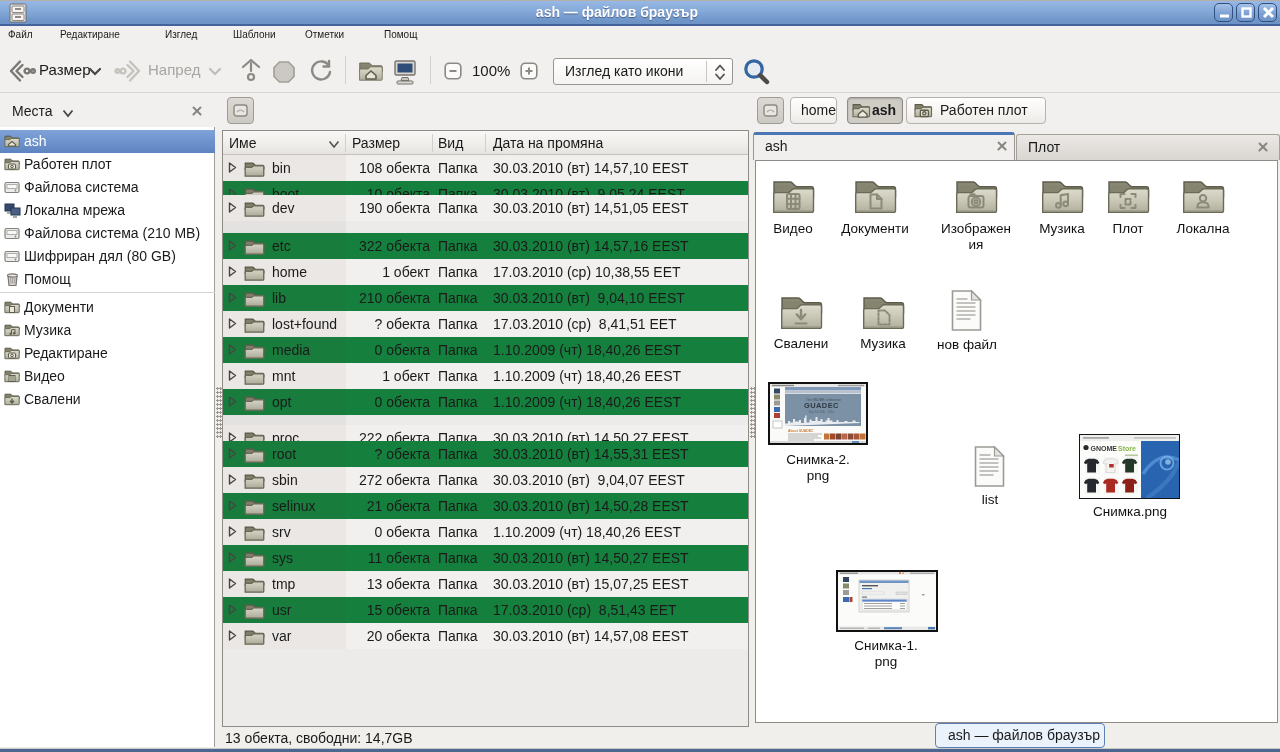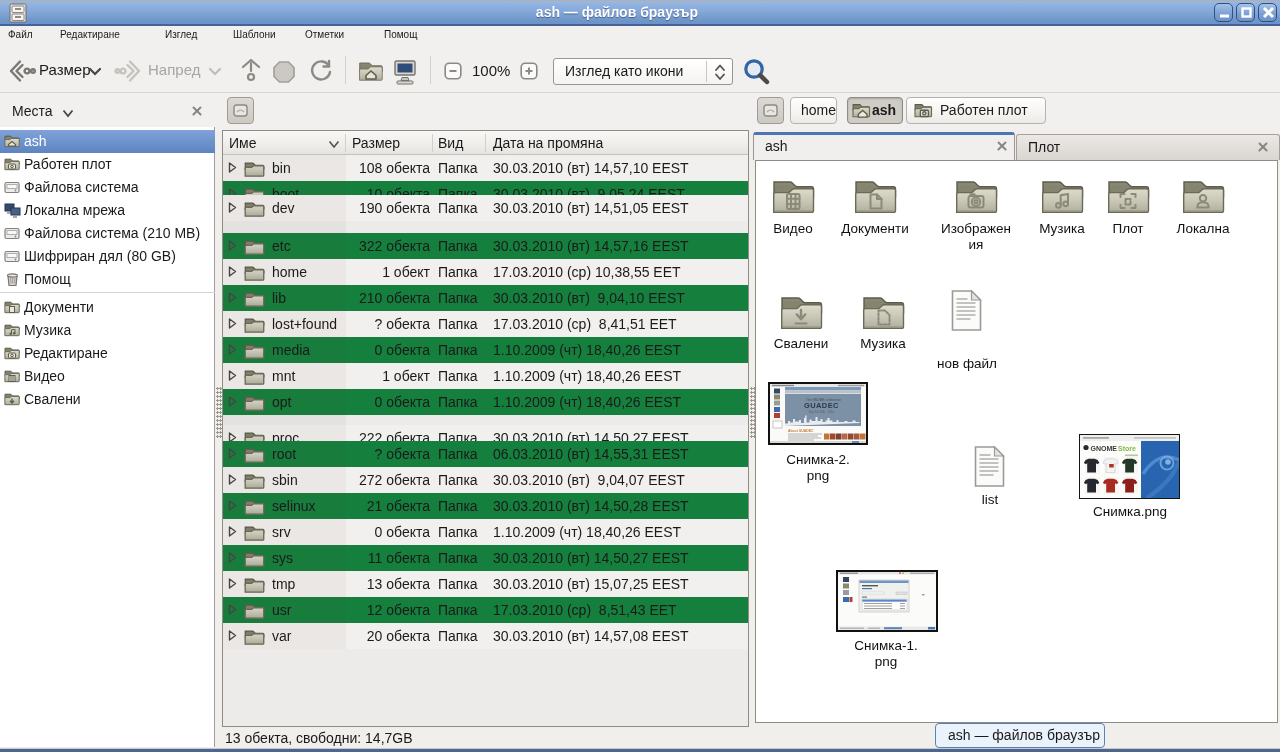--- a/index.html
+++ b/index.html
@@ -470,21 +470,21 @@
 <div class="lrow even" style="top:310px">
 <svg style="position:absolute;left:5px;top:7px" width="9" height="11">
         <path d="M1.5 1 L7.5 5.5 L1.5 10 Z" fill="none" stroke="#4a4642" stroke-width="1.4" stroke-linejoin="round"></path>
       </svg>
 <svg style="position:absolute;left:21px;top:4px" width="22" height="19">
         <use href="#fol16" transform="scale(1.3,1.25)"></use>
       </svg>
 <div class="nm">root</div>
       <div class="sz">? обекта</div>
       <div class="tp">Папка</div>
-      <div class="dt">06.03.2010 (вт) 14,55,31 EEST</div>
+      <div class="dt">30.03.2010 (вт) 14,55,31 EEST</div>
     </div>
 <div class="lrow odd" style="top:336px">
 <svg style="position:absolute;left:5px;top:7px" width="9" height="11">
         <path d="M1.5 1 L7.5 5.5 L1.5 10 Z" fill="none" stroke="#4a4642" stroke-width="1.4" stroke-linejoin="round"></path>
       </svg>
 <svg style="position:absolute;left:21px;top:4px" width="22" height="19">
         <use href="#fol16" transform="scale(1.3,1.25)"></use>
       </svg>
 <div class="nm">sbin</div>
       <div class="sz">272 обекта</div>
@@ -540,21 +540,21 @@
       <div class="dt">30.03.2010 (вт) 15,07,25 EEST</div>
     </div>
 <div class="lrow even" style="top:466px">
 <svg style="position:absolute;left:5px;top:7px" width="9" height="11">
         <path d="M1.5 1 L7.5 5.5 L1.5 10 Z" fill="none" stroke="#4a4642" stroke-width="1.4" stroke-linejoin="round"></path>
       </svg>
 <svg style="position:absolute;left:21px;top:4px" width="22" height="19">
         <use href="#fol16" transform="scale(1.3,1.25)"></use>
       </svg>
 <div class="nm">usr</div>
-      <div class="sz">12 обекта</div>
+      <div class="sz">15 обекта</div>
       <div class="tp">Папка</div>
       <div class="dt">17.03.2010 (ср) &nbsp;8,51,43 EET</div>
     </div>
 <div class="lrow odd" style="top:492px">
 <svg style="position:absolute;left:5px;top:7px" width="9" height="11">
         <path d="M1.5 1 L7.5 5.5 L1.5 10 Z" fill="none" stroke="#4a4642" stroke-width="1.4" stroke-linejoin="round"></path>
       </svg>
 <svg style="position:absolute;left:21px;top:4px" width="22" height="19">
         <use href="#fol16" transform="scale(1.3,1.25)"></use>
       </svg>
@@ -636,21 +636,21 @@
 <svg class="abs" style="left:861px;top:291px" width="44" height="40">
     <use href="#folder"></use>
     <g fill="none" stroke="#8b8a79" stroke-width="2" stroke-linecap="round" stroke-linejoin="round">
       <path d="M17.5 19.5 h6.5 l4.5 4.5 v9.5 h-11 z" stroke-dasharray="2.4 1.8"></path>
     </g>
   </svg>
 <div class="ilabel" style="left:828px;top:336px;width:110px">Музика</div>
 <svg class="abs" style="left:948px;top:290px" width="38" height="42" viewBox="0 0 31 42">
     <use href="#page" transform="scale(1.0,1.0)"></use>
   </svg>
-<div class="ilabel" style="left:912px;top:356px;width:110px">нов файл</div>
+<div class="ilabel" style="left:912px;top:337px;width:110px">нов файл</div>
 <svg class="abs" style="left:971px;top:446px" width="38" height="42" viewBox="0 0 31 42">
     <use href="#page"></use>
   </svg>
 <div class="ilabel" style="left:935px;top:492px;width:110px">list</div>
 <svg class="abs" style="left:768px;top:382px" width="100" height="63">
     <rect x="0" y="0" width="100" height="63" fill="#111"></rect>
     <rect x="2" y="2" width="96" height="59" fill="#fafaf9"></rect>
     <rect x="2" y="2" width="96" height="3" fill="#e8e8e7"></rect>
     <rect x="4" y="2.8" width="22" height="1.4" fill="#888"></rect>
     <rect x="70" y="2.8" width="26" height="1.4" fill="#999"></rect>

